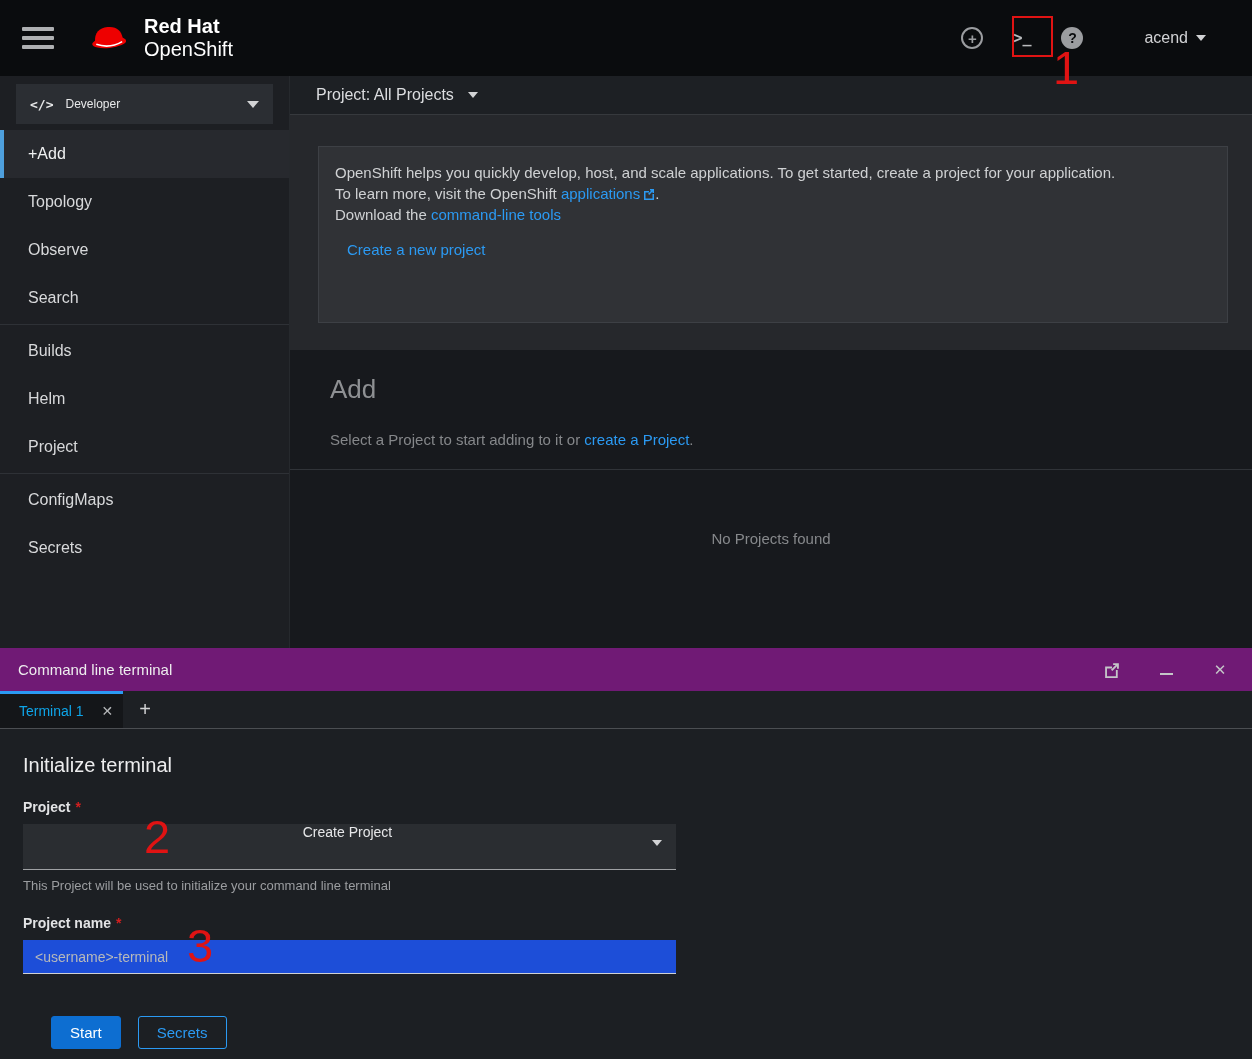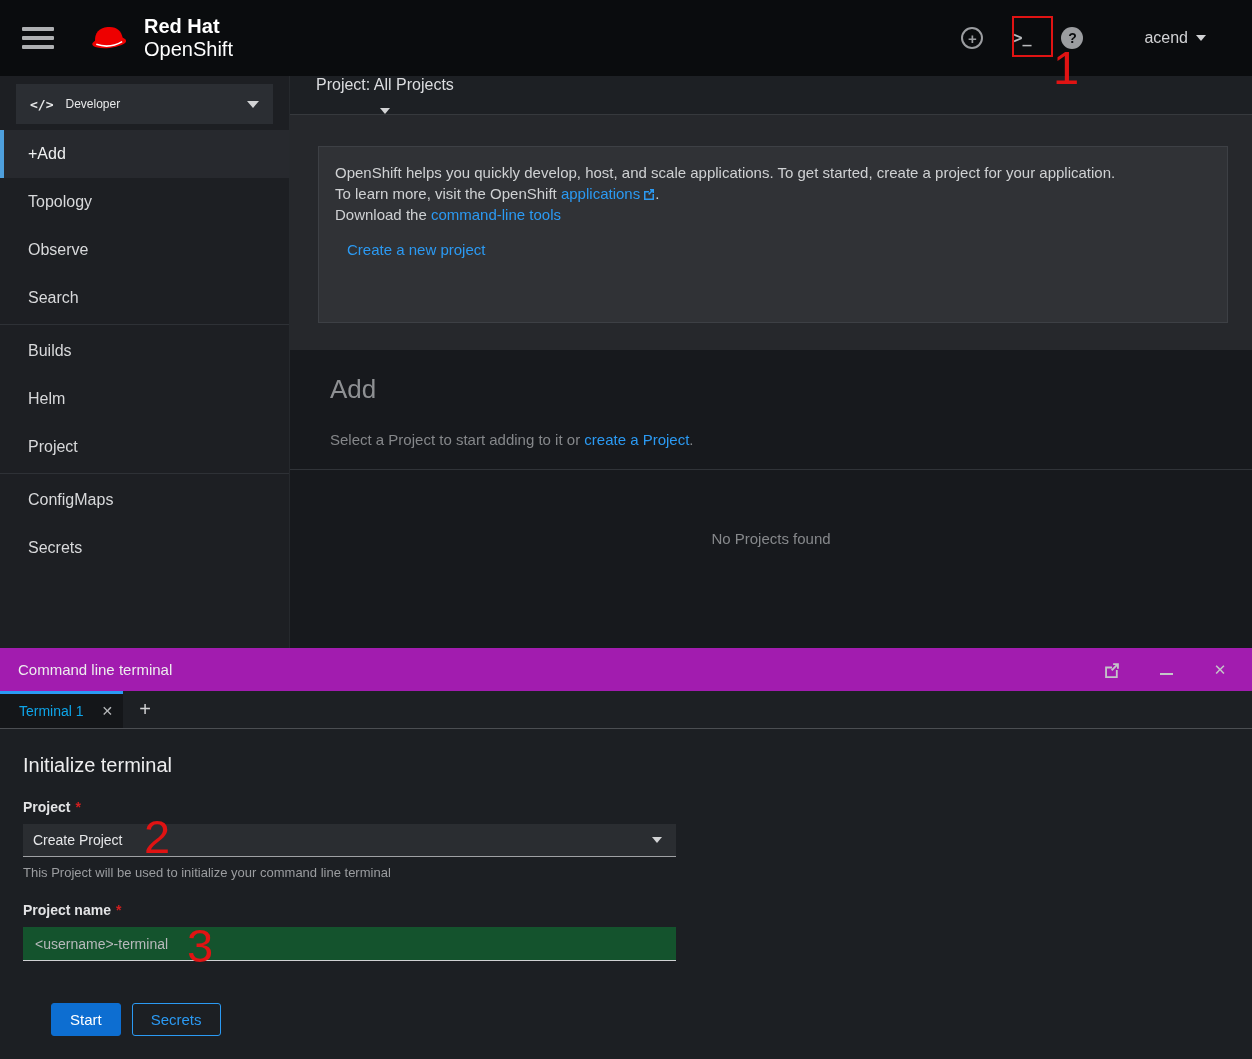--- a/index.html
+++ b/index.html
@@ -44,64 +44,64 @@
                  border-right:6px solid transparent; border-top:7px solid #d2d3d5; }
   .nav-item { height:48px; display:flex; align-items:center; padding-left:24px; color:#d8d9db;
               font-size:16px; cursor:pointer; border-left:4px solid transparent; }
   .nav-item.active { background:#27292e; border-left:4px solid #4e9fdd; color:#f0f1f2; }
   .nav-divider { border-top:1px solid #2e3136; margin:2px 0; }
 
   
   .main { position:absolute; left:290px; top:76px; width:962px; height:572px; background:#17191d; }
   .ctx-bar { height:39px; background:#1d2024; border-bottom:1px solid #36393d;
              display:flex; align-items:center; padding-left:26px; }
-  .ctx-label { color:#dcdde0; font-size:16px; cursor:pointer; display:flex; align-items:center; gap:14px;flex-direction:column; }
+  .ctx-label { color:#dcdde0; font-size:16px; cursor:pointer; display:flex; align-items:center; gap:14px; }
   .gs-section { height:235px; background:#26282c; padding:31px 24px 0 28px; }
   .gs-card { height:177px; background:#303236; border:1px solid #3d4045; padding:15px 16px; }
   .gs-title { color:#e9eaeb; font-size:22px; font-weight:600; margin-bottom:16px; }
   .gs-line { color:#cfd1d3; font-size:15px; line-height:21px; }
   a.link { color:#2b9af3; text-decoration:none; cursor:pointer; }
   .ext-icon { display:inline-block; width:12px; height:12px; margin-left:3px; position:relative; top:1px; }
   .gs-create { margin-top:16px; margin-left:12px; font-size:15px; }
   .add-section { padding-left:40px; }
   .add-title { margin-top:24px; color:#8e9093; font-size:26px; font-weight:400; }
   .add-sub { margin-top:26px; color:#85878a; font-size:15px; }
   .add-divider { margin-top:21px; border-bottom:1px solid #303338; margin-left:-40px; }
   .empty-state { margin-top:60px; text-align:center; color:#86888b; font-size:15px; margin-left:-40px; }
 
   
   .drawer { position:absolute; left:0; top:648px; width:1252px; height:411px; background:#1c1f23; }
-  .drawer-head { height:43px; background:#a21caf; display:flex; align-items:center; padding:0 22px 0 18px; }
+  .drawer-head { height:43px; background:#701a75; display:flex; align-items:center; padding:0 22px 0 18px; }
   .drawer-title { color:#ededee; font-size:15px; }
   .drawer-actions { margin-left:auto; display:flex; align-items:center; gap:34px; }
   .d-icon { color:#c4c6c8; cursor:pointer; display:flex; align-items:center; justify-content:center;
             width:20px; height:20px; font-size:15px; }
   .min-bar { width:13px; height:2px; background:#c4c6c8; margin-top:8px; }
   .tabbar { height:38px; background:#1d2024; border-bottom:1px solid #4b4e52; display:flex; }
   .tab { width:123px; background:#141619; border-top:3px solid #2b9af3; display:flex;
          align-items:center; padding-left:19px; cursor:pointer; }
   .tab-label { color:#0ea5e9; font-size:14px; }
   .tab-close { margin-left:18px; color:#b5b7b9; font-size:14px; cursor:pointer; }
   .tab-add { width:44px; display:flex; align-items:center; justify-content:center;
              color:#d2d3d5; font-size:20px; cursor:pointer; }
   .drawer-body { padding:25px 0 0 23px; }
   .init-title { color:#ededee; font-size:20px; font-weight:400; }
   .field-label { margin-top:22px; color:#e2e3e5; font-size:14px; font-weight:700; }
   .req { color:#d21f1f; margin-left:5px; font-weight:700; }
-  .pf-select { margin-top:9px; width:653px; height:33px; background:#2a2d31;
+  .pf-select { margin-top:9px; width:653px; height:46px; background:#2a2d31;
                border:none; border-bottom:1px solid #9fa1a4; display:flex; align-items:center;
-               padding:0 14px 0 10px; cursor:pointer; }
+               padding:0 14px 0 10px; cursor:pointer;flex-direction:column; }
   .pf-select .val { color:#e6e7e9; font-size:14px; }
   .pf-select .sel-caret { margin-left:auto; width:0; height:0; border-left:5px solid transparent;
                border-right:5px solid transparent; border-top:6px solid #d2d3d5; }
   .helper { margin-top:8px; color:#9b9da0; font-size:13px; }
-  .pf-input { margin-top:9px; width:653px; height:34px; background:#14532d; border:none;
+  .pf-input { margin-top:9px; width:653px; height:34px; background:#1d4ed8; border:none;
               border-bottom:1px solid #cfd1d3; color:#b7b9bb; font-size:14px; padding:16px 12px;
               font-family:"Liberation Sans", sans-serif; }
-  .btn-row { margin-top:42px; margin-left:28px; display:flex; gap:11px; }
+  .btn-row { margin-top:42px; margin-left:28px; display:flex; gap:17px; }
   .btn { font-size:15px; border-radius:3px; padding:7px 18px; cursor:pointer;
          font-family:"Liberation Sans", sans-serif; }
   .btn-primary { background:#0d6ed1; color:#fff; border:1px solid #0d6ed1; }
   .btn-secondary { background:transparent; color:#2b9af3; border:1px solid #2b9af3; }
 
   
   .annot-num { position:absolute; color:#e01313; font-size:47px; font-weight:400; line-height:1;
                z-index:50; pointer-events:none; }
   .annot-box { position:absolute; left:1012px; top:16px; width:41px; height:41px;
                border:2px solid #e01313; z-index:50; pointer-events:none; }

